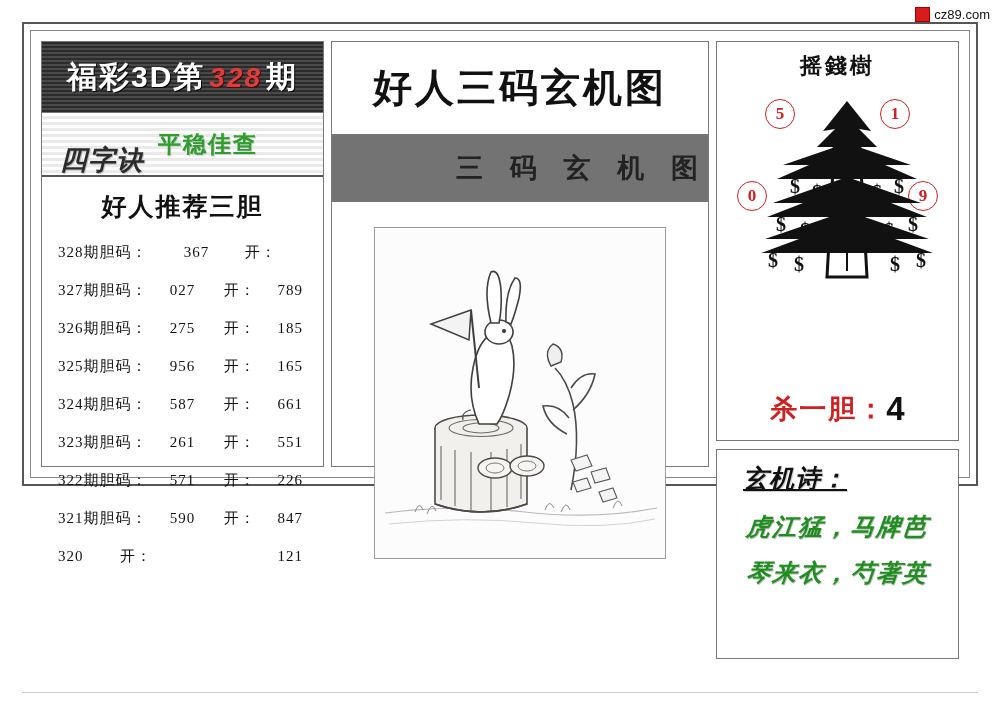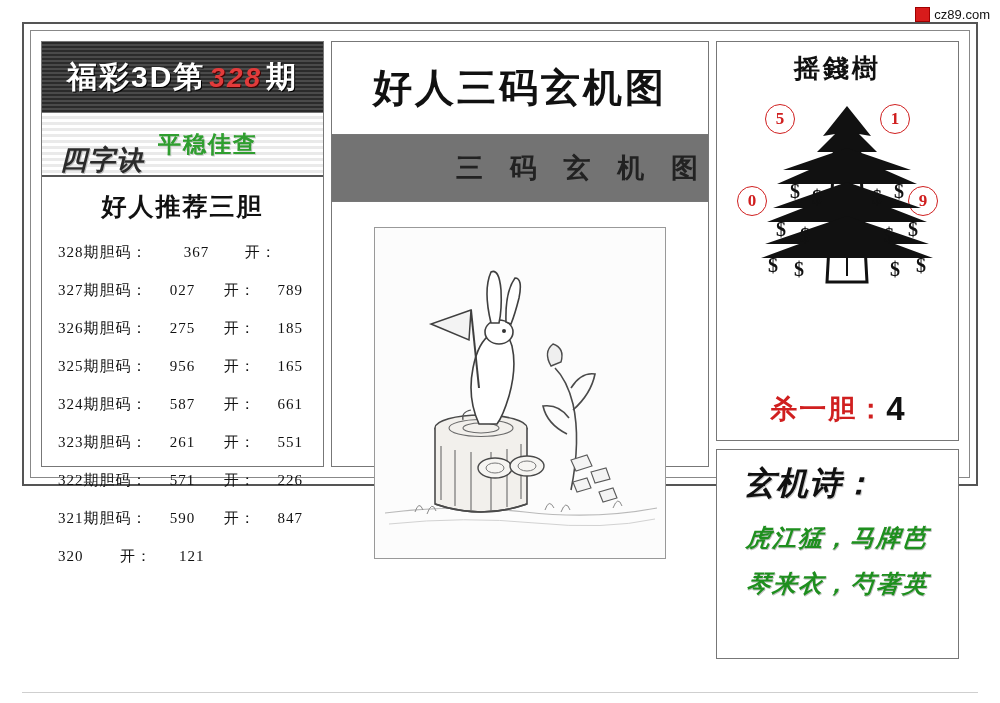--- a/index.html
+++ b/index.html
@@ -183,21 +183,21 @@
     align-items: baseline;
     font-size: 15px;
     color: #111;
     padding: 9.5px 0;
     white-space: nowrap;
     letter-spacing: 1px;
   }
   .rec-issue { width: 128px; text-align: left; }
   .rec-code  { width: 62px; text-align: left; }
   .rec-kai   { width: 42px; text-align: left; }
-  .rec-open  { flex: 1; padding-right: 4px; margin-left: 17px; }
+  .rec-open  { flex: 1; text-align: right; padding-right: 4px; margin-left: 17px; }
 
   
   .mid-title {
     height: 92px;
     display: flex;
     align-items: center;
     justify-content: center;
     border-bottom: 1px solid #777;
   }
   .mid-title span {
@@ -239,21 +239,21 @@
   
   .right-top {
     height: 400px;
     border: 1px solid #777;
     box-sizing: border-box;
     position: relative;
     background: #fff;
   }
   .tree-title {
     text-align: center;
-    font-size: 26px;
+    font-size: 22px;
     font-weight: bold;
     color: #111;
     letter-spacing: 3px;
     padding-top: 9px;
   }
   .tree-area {
     position: relative;
     height: 250px;
   }
   .corner-num {
@@ -299,27 +299,28 @@
   .right-bottom {
     margin-top: 8px;
     height: 210px;
     border: 1px solid #777;
     box-sizing: border-box;
     background: #fff;
     position: relative;
     padding-top: 12px;
   }
   .poem-title {
-    font-size: 32px;
+    font-size: 25px;
     font-weight: bold;
     font-style: italic;
     color: #111;
     letter-spacing: 1px;
     padding-left: 26px;
     text-shadow: 1px 1px 0 #ccc;
+    text-decoration: underline;
   }
   .poem-line {
     font-size: 24px;
     font-weight: bold;
     font-style: italic;
     letter-spacing: 2px;
     color: #1e8f1e;
     text-align: center;
     margin-top: 16px;
     text-shadow: 1px 1px 0 #bdbdbd;

